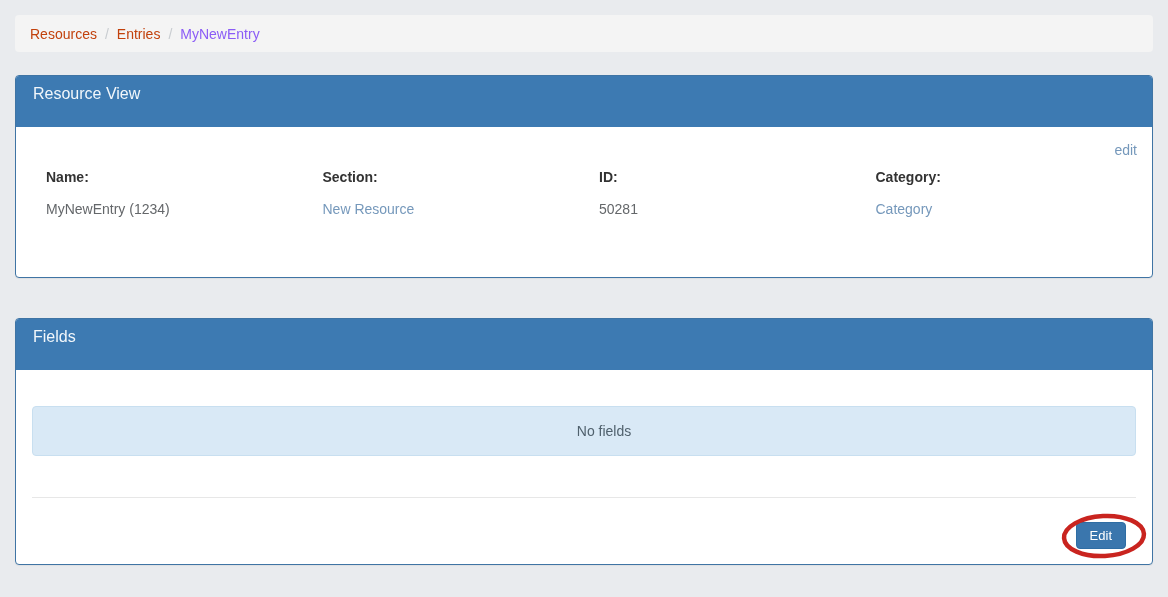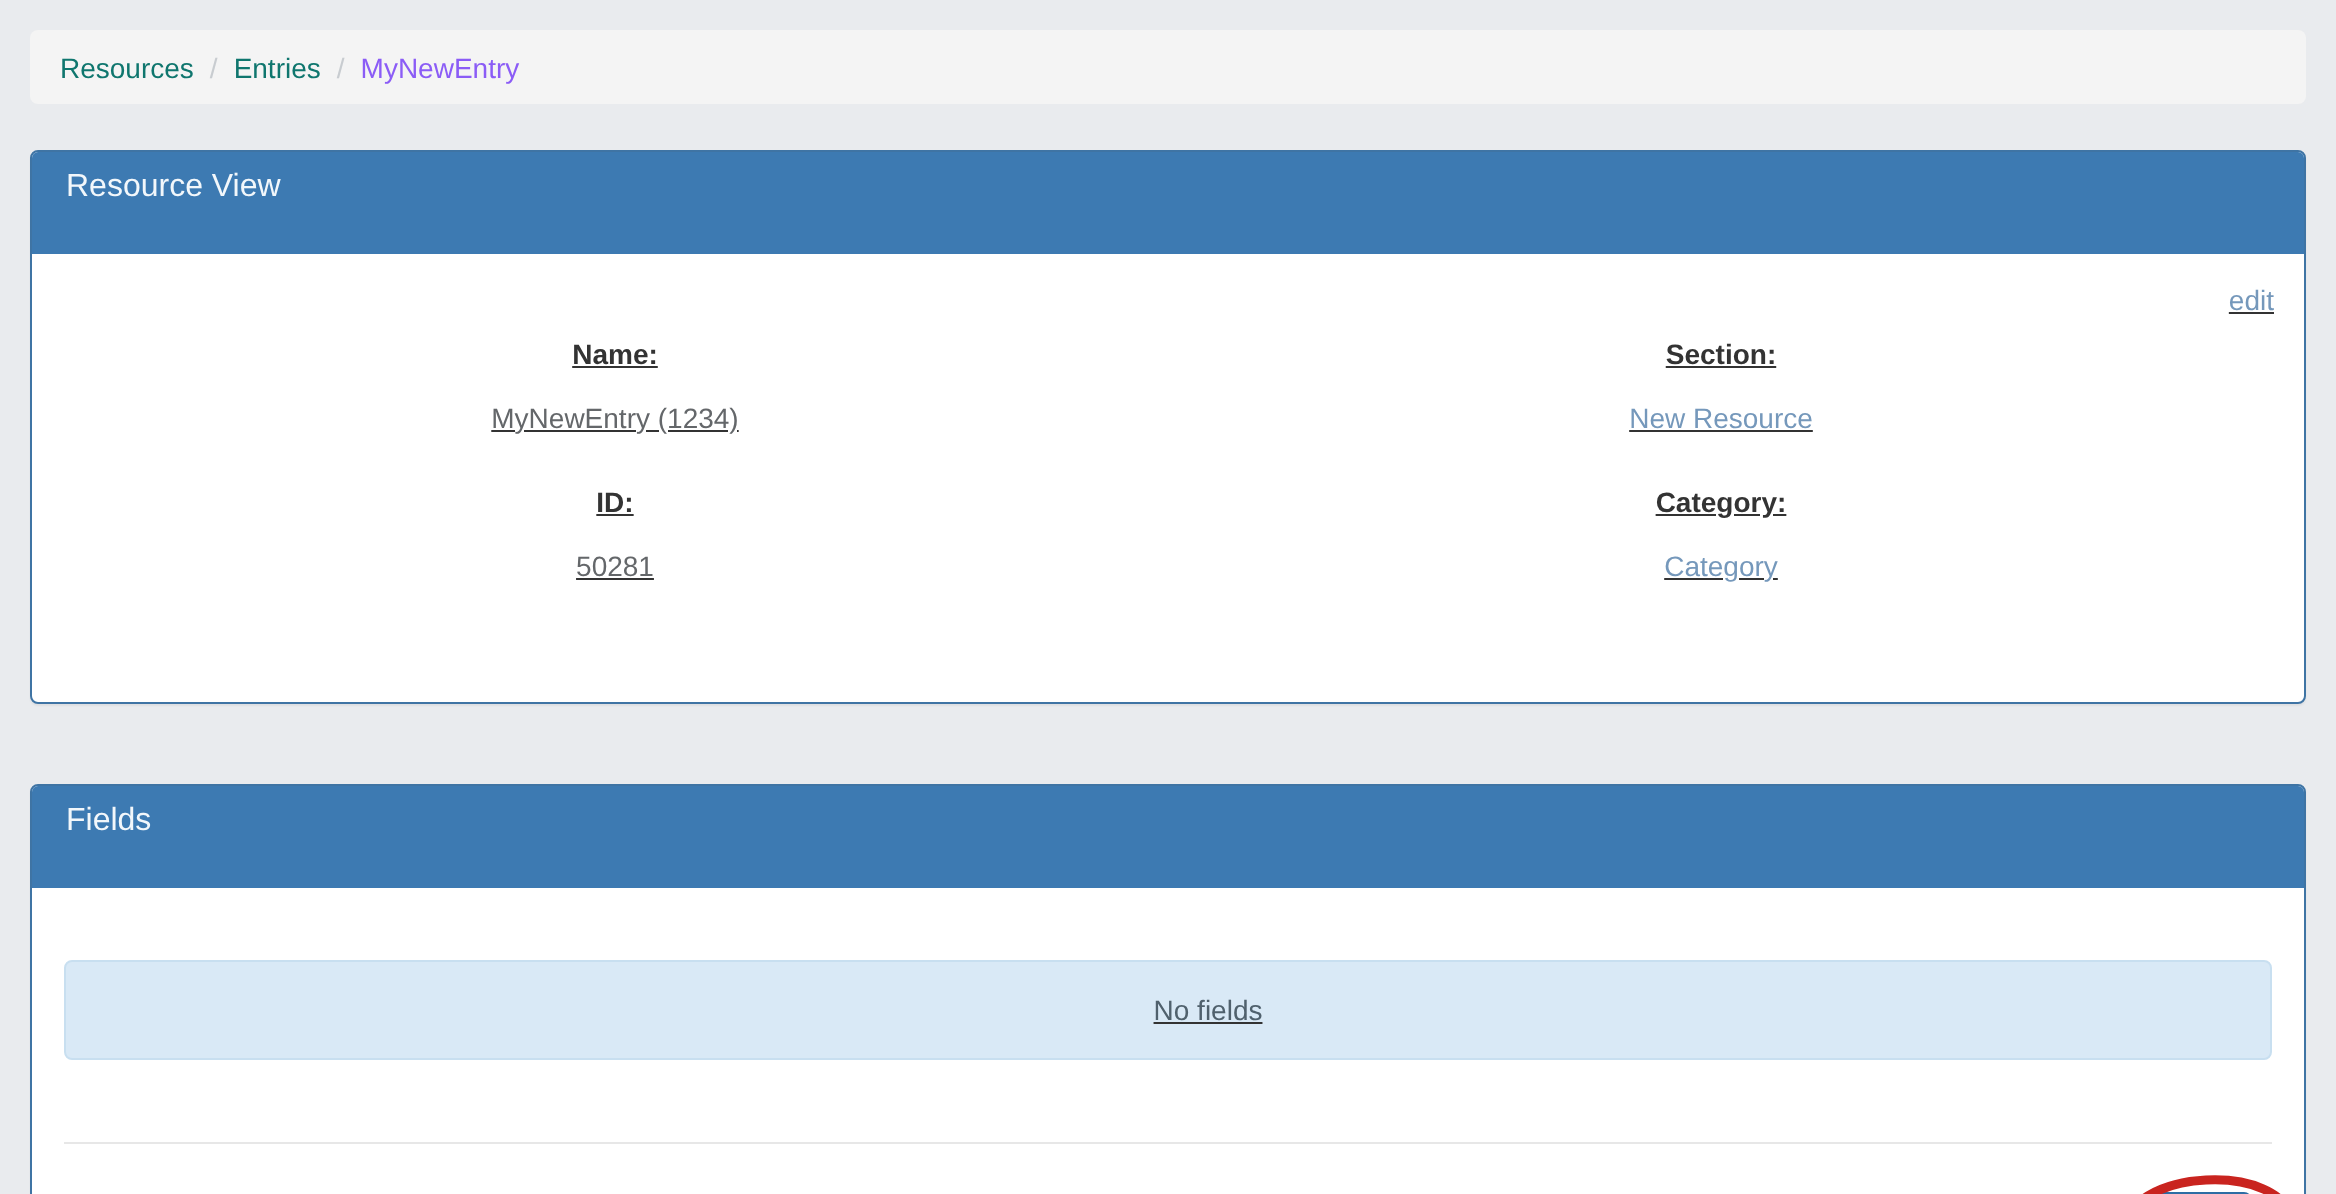--- a/index.html
+++ b/index.html
@@ -17,51 +17,50 @@
   
   .breadcrumb {
     margin-top: 15px;
     background: #f4f4f4;
     border-radius: 4px;
     padding: 8px 15px;
     height: 37px;
     display: flex;
     align-items: center;
   }
-  .breadcrumb a { text-decoration: none; color: #0f766e; cursor: pointer; }
+  .breadcrumb a { text-decoration: none; color: #c2410c; cursor: pointer; }
   .breadcrumb .sep { color: #c8ccd0; padding: 0 8px; }
   .breadcrumb .current { color: #8b5cf6; text-align: right; }
 
   
   .panel {
     background: #fff;
     border: 1px solid #3f74a4;
     border-radius: 4px;
     box-shadow: 0 1px 1px rgba(0,0,0,.05);
   }
   .panel-resource { margin-top: 23px; }
   .panel-fields { margin-top: 40px; }
   .panel-heading {
     background: #3d7ab2;
     color: #f2f7fb;
     font-size: 16px;
     padding: 8px 17px 24px;
     border-radius: 3px 3px 0 0;
     line-height: 19px;
   }
-  .panel-body { padding: 15px 15px 34px; text-decoration: underline; }
+  .panel-body { padding: 15px 15px 34px; }
 
   .edit-row { text-align: right; height: 20px; }
   a.muted-link { color: #7598bb; text-decoration: none; cursor: pointer; }
 
   .field-grid {
     display: grid;
-    grid-template-columns: 1fr 1fr;
+    grid-template-columns: 1fr 1fr 1fr 1fr;
     margin-top: 7px;
-    text-align: center;
   }
   .field-cell { padding: 0 15px; }
   .field-label { font-weight: bold; color: #333; margin-bottom: 15px; line-height: 17px; }
   .field-value { color: #64676a; margin-bottom: 25px; line-height: 17px; }
   .field-value a { color: #7598bb; text-decoration: none; cursor: pointer; }
 
   
   .panel-fields .panel-body { padding: 15px 16px 15px; }
   .alert-info {
     margin-top: 21px;

